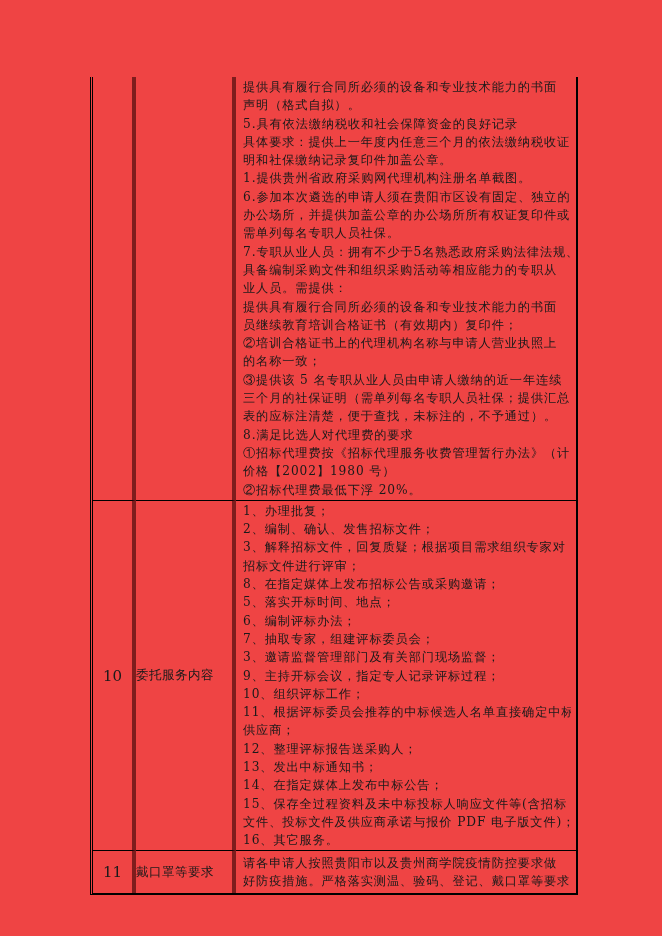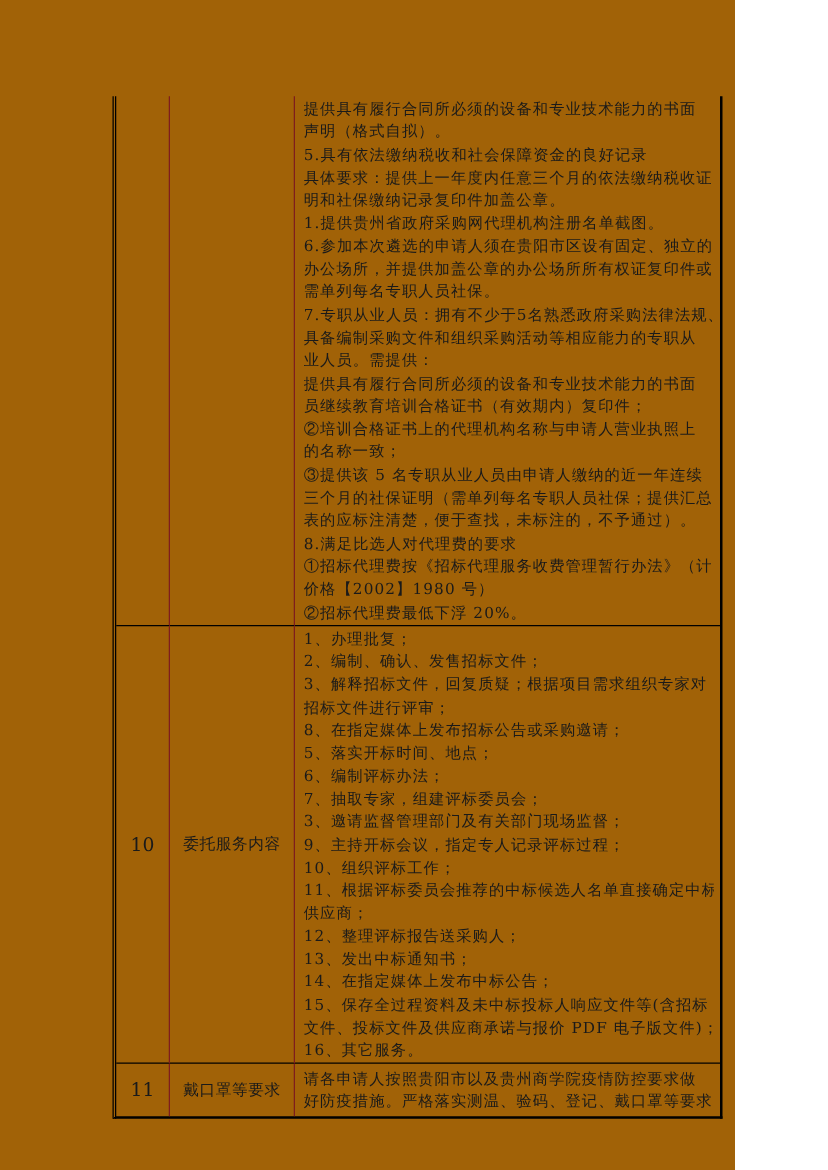--- a/index.html
+++ b/index.html
@@ -1,40 +1,40 @@
 <!DOCTYPE html>
 <html><head>
 <meta charset="utf-8">
 <style>
   html, body { margin: 0; padding: 0; background: #ffffff; }
   body { width: 662px; height: 936px; position: relative; overflow: hidden;
          font-family: "DejaVu Serif", "Liberation Serif", serif; color: #1a1a1a; }
-  .page { position: absolute; left: 0; top: 0; width: 588px; height: 936px; background: #a16207; }
+  .page { position: absolute; left: 0; top: 0; width: 662px; height: 936px; background: #ef4444; }
   table.doc {
     position: absolute; left: 90px; top: 77px;
     width: 486px;
     border-collapse: separate; border-spacing: 0;
     border-left: 3px double #000;
     border-right: 2.5px solid #000;
     border-bottom: 2.5px solid #000;
     table-layout: fixed;
   }
   table.doc td {
-    border-right: 1px solid #7f1d1d;
+    border-right: 4px solid #7f1d1d;
     border-bottom: 1px solid #000;
     vertical-align: middle;
     padding: 0;
   }
   table.doc td:last-child { border-right: none; }
   table.doc tr:last-child td { border-bottom: none; }
   col.c-num { width: 43px; }
   col.c-item { width: 100px; }
   col.c-content { width: 340px; }
   .num { text-align: center; font-size: 15px; letter-spacing: 0; }
-  .item { text-align: center; font-size: 12.5px; letter-spacing: 0.5px; }
+  .item { text-align: left; font-size: 12.5px; letter-spacing: 0.5px; }
   .content { padding: 1px 5px 1px 7px !important; font-size: 12.2px; line-height: 18.3px; letter-spacing: 0.9px; }
   .line { display: block; white-space: nowrap; overflow: hidden; }
   .row-9 td { height: 400px; }
   .row-10 td { height: 330px; }
   .row-11 td { height: 40px; }
 </style>
 </head>
 <body>
 
 <div class="page">

